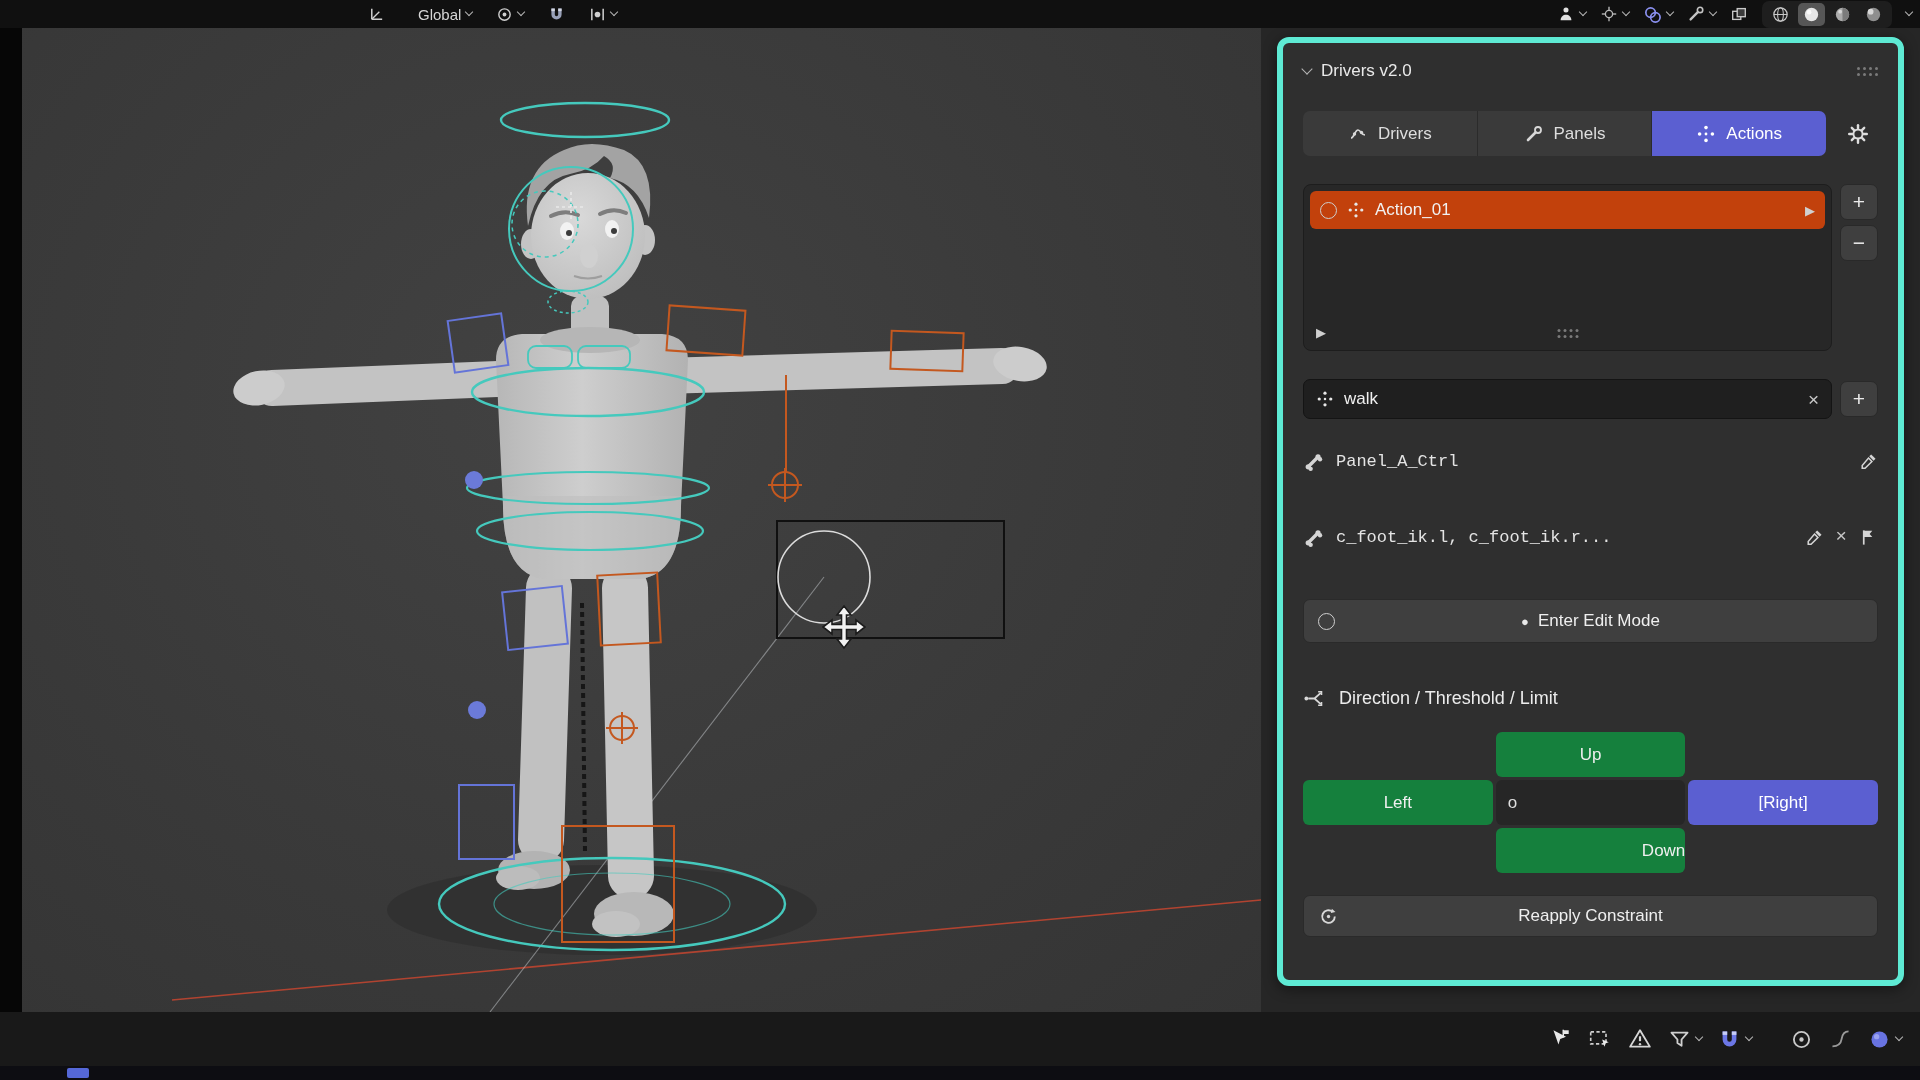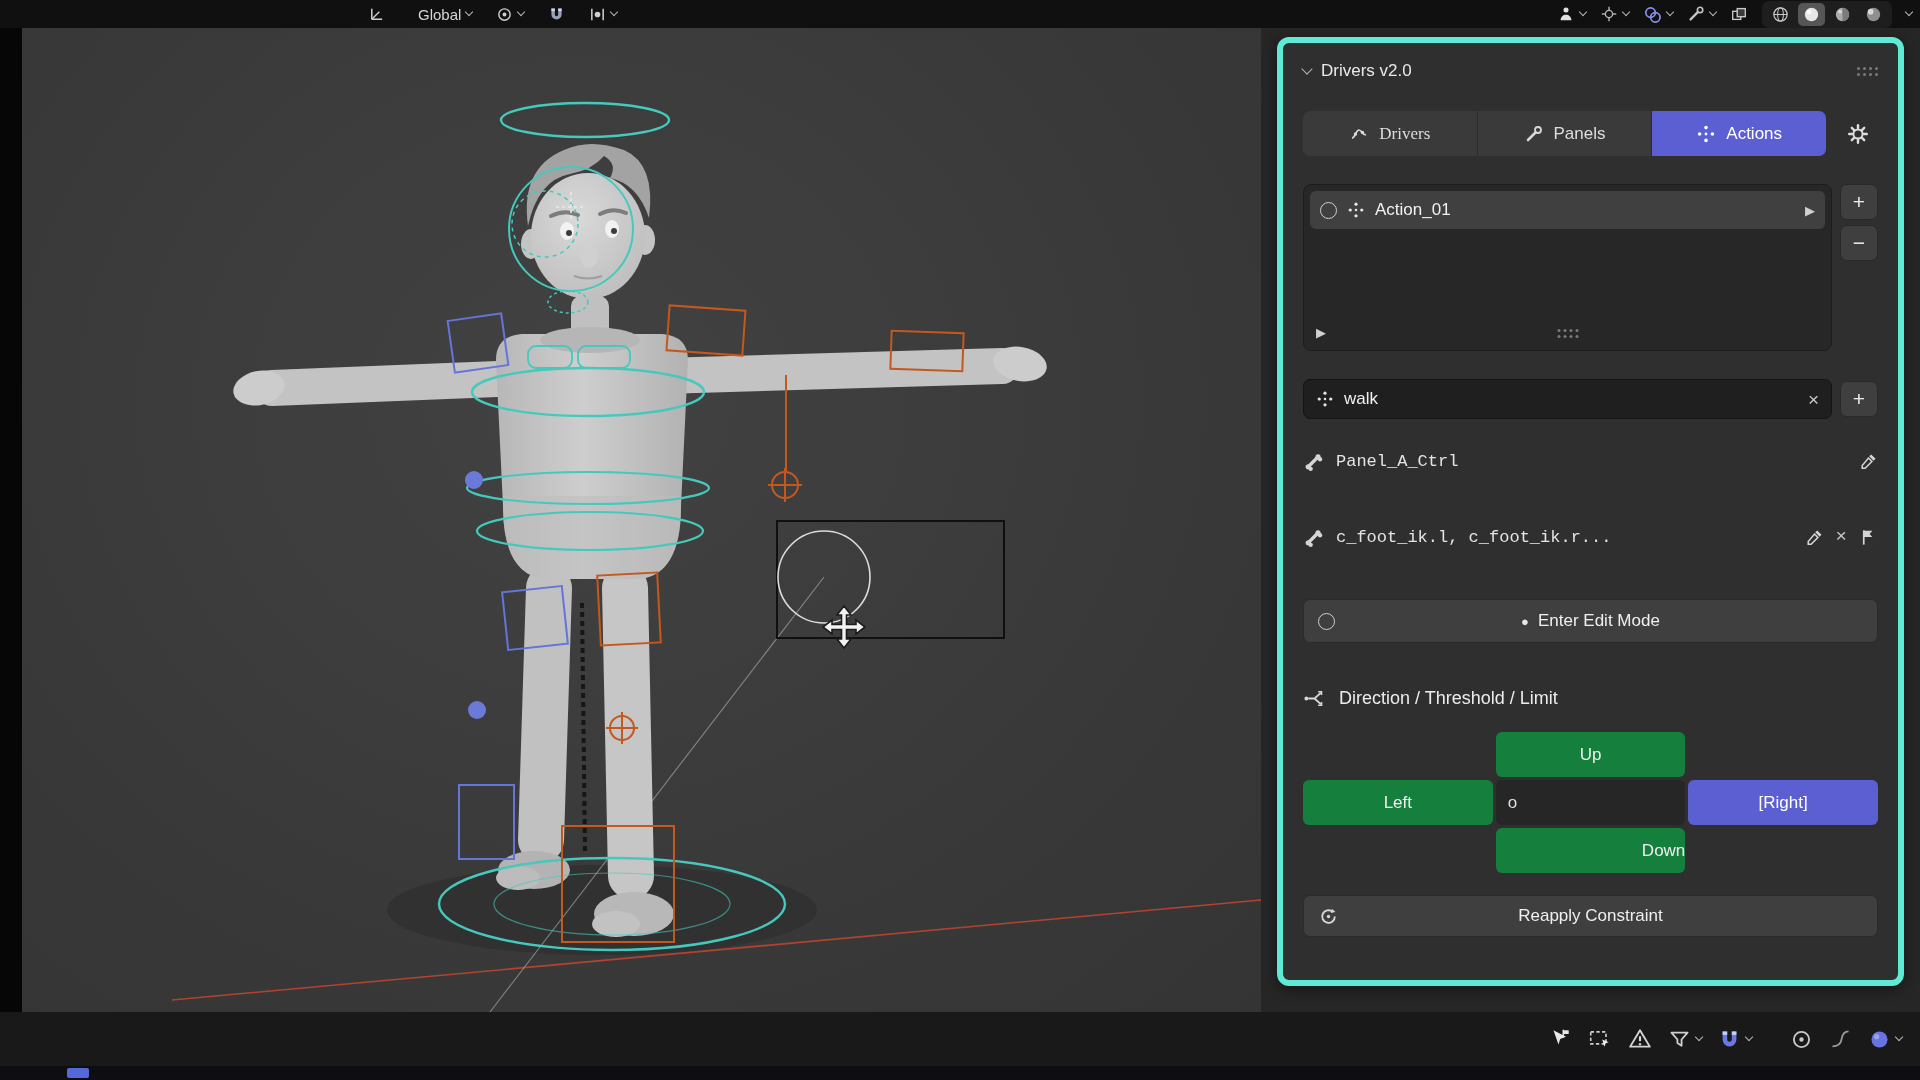--- a/index.html
+++ b/index.html
@@ -32,29 +32,29 @@
     border:6px solid #5eead4; border-radius:12px; padding:10px 20px; box-shadow:0 3px 14px rgba(0,0,0,.45); }
   .panel-header { display:flex; align-items:center; gap:10px; height:36px; }
   .panel-title { font-size:17px; color:#e9e9e9; }
   .spacer { flex:1; }
   .grip { display:grid; grid-template-columns:repeat(4,3px); grid-template-rows:repeat(2,3px); gap:3px; }
   .grip i { display:block; width:3px; height:3px; background:#7a7a7a; border-radius:50%; }
 
   .tabs { display:flex; align-items:center; margin-top:22px; }
   .tab { flex:1; height:45px; display:flex; align-items:center; justify-content:center; gap:10px;
     background:#3a3a3a; font-size:17px; color:#dedede; border-right:1px solid #2b2b2b; cursor:default; }
-  .tab:first-child { border-radius:7px 0 0 7px;font-family:Liberation Serif, serif; }
+  .tab:first-child { border-radius:7px 0 0 7px; }
   .tab.last { border-radius:0 7px 7px 0; border-right:none; }
   .tab.active { background:#5b5fd1; color:#ffffff; }
   .gear-btn { width:40px; height:45px; margin-left:12px; display:flex; align-items:center; justify-content:center; }
 
   .listbox-row { display:flex; gap:8px; margin-top:28px; }
   .listbox { flex:1; height:167px; background:#272727; border:1px solid #1d1d1d; border-radius:8px;
     position:relative; padding:6px; }
-  .list-item { height:38px; background:#404040; border-radius:6px; display:flex; align-items:center;
+  .list-item { height:38px; background:#c2410c; border-radius:6px; display:flex; align-items:center;
     gap:10px; padding:0 10px; font-size:17px; color:#f1f1f1; }
   .radio { display:inline-block; width:17px; height:17px; border:1.6px solid #cfcfcf; border-radius:50%; flex:none; }
   .play-glyph { font-size:13px; color:#d0d0d0; }
   .listbox-footer { position:absolute; left:12px; right:12px; bottom:6px; height:20px; }
   .listbox-footer .play-glyph { position:absolute; left:0; top:1px; }
   .listbox-footer .grip { position:absolute; left:50%; top:5px; transform:translateX(-50%); }
   .side-col { width:38px; display:flex; flex-direction:column; gap:5px; }
   .side-btn { height:36px; background:#3f3f3f; border:1px solid #292929; border-radius:7px;
     display:flex; align-items:center; justify-content:center; font-size:21px; color:#eaeaea; }
 

